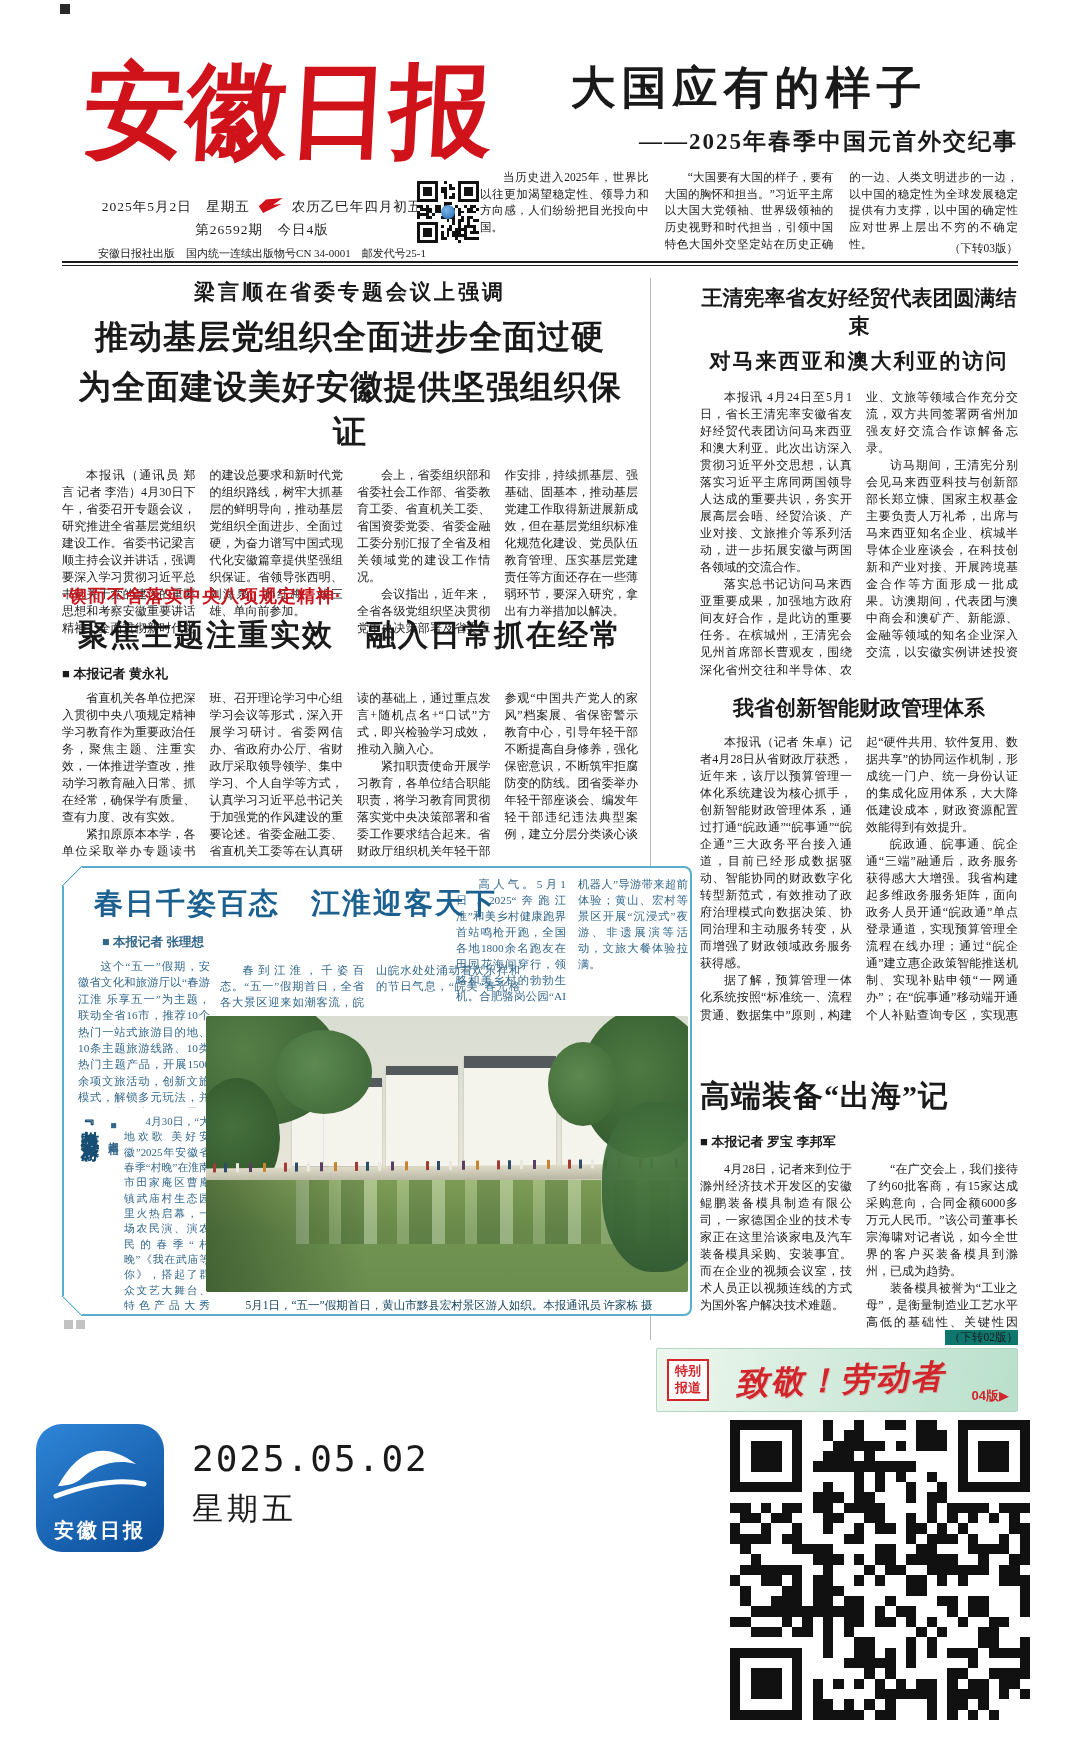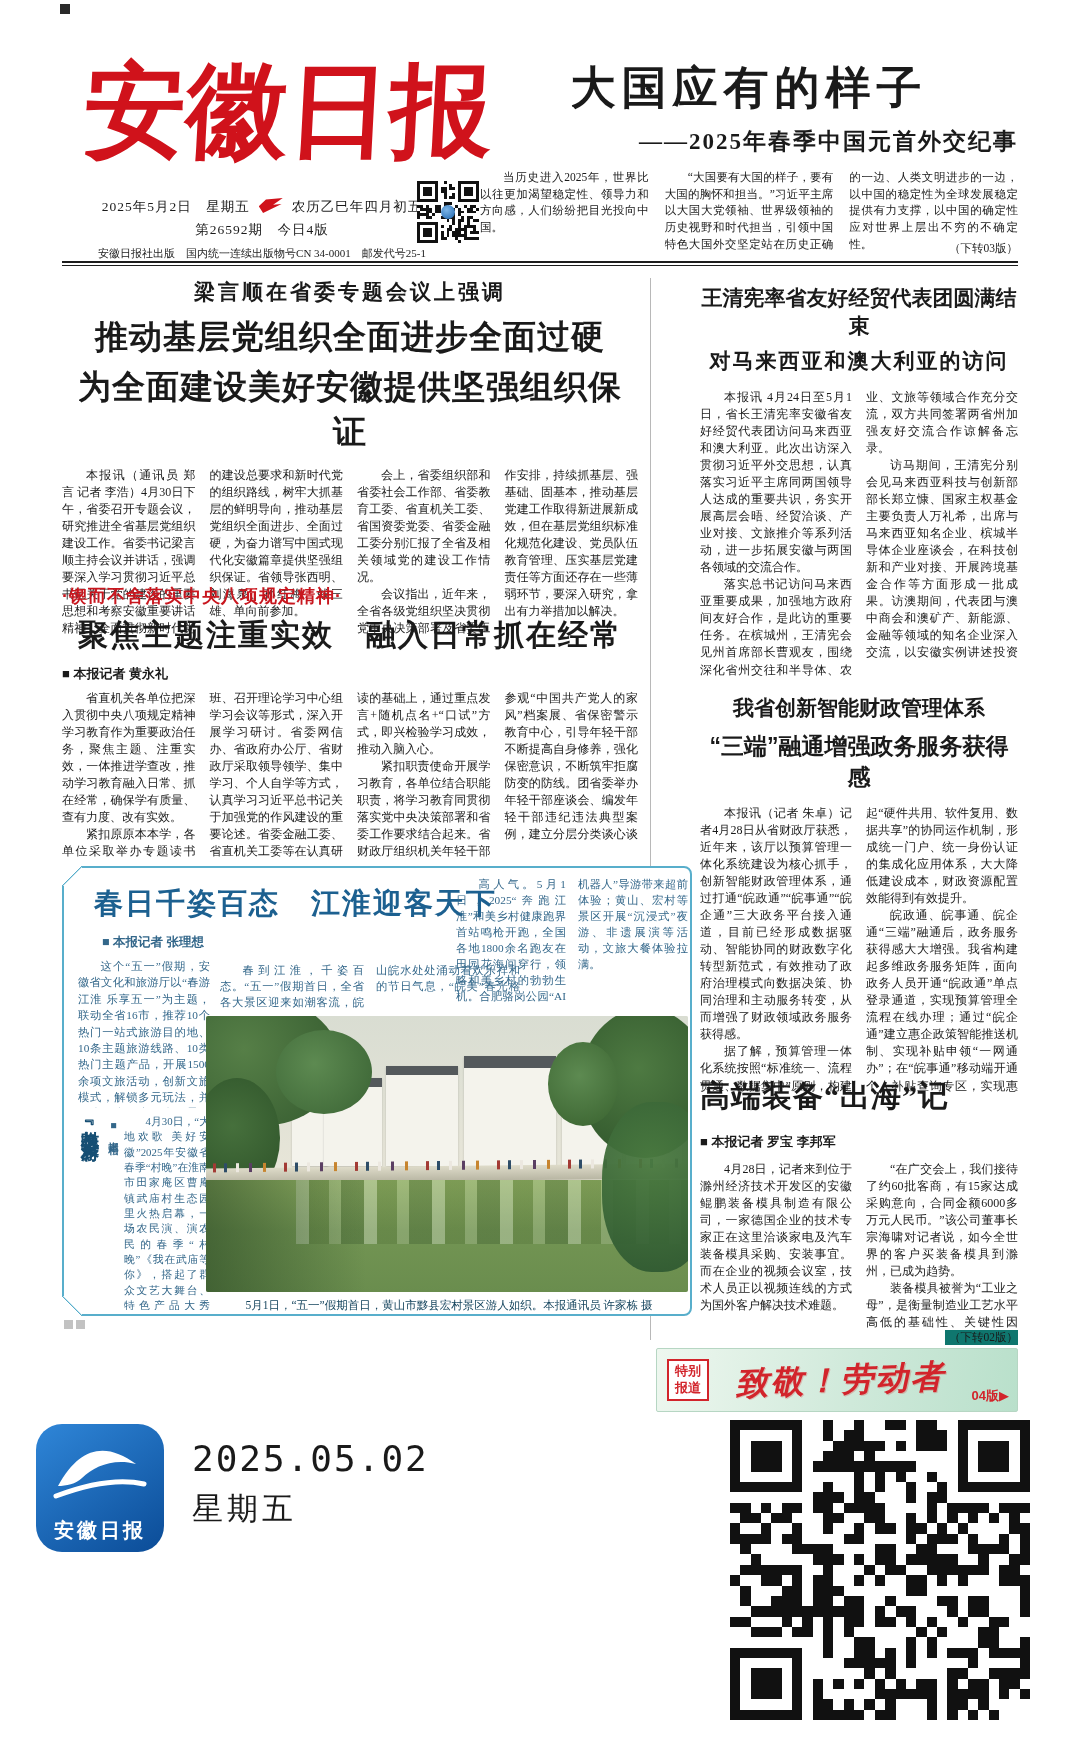--- a/index.html
+++ b/index.html
@@ -391,21 +391,20 @@
     <div class="vt2">对马来西亚和澳大利亚的访问</div>
     <div class="body-cols jtext">
         <p>本报讯 4月24日至5月1日，省长王清宪率安徽省友好经贸代表团访问马来西亚和澳大利亚。此次出访深入贯彻习近平外交思想，认真落实习近平主席同两国领导人达成的重要共识，务实开展高层会晤、经贸洽谈、产业对接、文旅推介等系列活动，进一步拓展安徽与两国各领域的交流合作。</p>
         <p>落实总书记访问马来西亚重要成果，加强地方政府间友好合作，是此访的重要任务。在槟城州，王清宪会见州首席部长曹观友，围绕深化省州交往和半导体、农业、文旅等领域合作充分交流，双方共同签署两省州加强友好交流合作谅解备忘录。</p>
         <p>访马期间，王清宪分别会见马来西亚科技与创新部部长郑立慷、国家主权基金主要负责人万礼希，出席与马来西亚知名企业、槟城半导体企业座谈会，在科技创新和产业对接、开展跨境基金合作等方面形成一批成果。访澳期间，代表团与澳中商会和澳矿产、新能源、金融等领域的知名企业深入交流，以安徽实例讲述投资中国就是投资未来的故事，现场达成一批合作意向。</p>
       </div>
   </aside>
 
   <aside class="abs fiscal">
     <div class="f-kicker">我省创新智能财政管理体系</div>
-    <div class="f-title">“三端”融通增强政务服务获得感</div>
     <div class="body-cols jtext">
         <p>本报讯（记者 朱卓）记者4月28日从省财政厅获悉，近年来，该厅以预算管理一体化系统建设为核心抓手，创新智能财政管理体系，通过打通“皖政通”“皖事通”“皖企通”三大政务平台接入通道，目前已经形成数据驱动、智能协同的财政数字化转型新范式，有效推动了政府治理模式向数据决策、协同治理和主动服务转变，从而增强了财政领域政务服务获得感。</p>
         <p>据了解，预算管理一体化系统按照“标准统一、流程贯通、数据集中”原则，构建起“硬件共用、软件复用、数据共享”的协同运作机制，形成统一门户、统一身份认证的集成化应用体系，大大降低建设成本，财政资源配置效能得到有效提升。</p>
         <p>皖政通、皖事通、皖企通“三端”融通后，政务服务获得感大大增强。我省构建起多维政务服务矩阵，面向政务人员开通“皖政通”单点登录通道，实现预算管理全流程在线办理；通过“皖企通”建立惠企政策智能推送机制、实现补贴申领“一网通办”；在“皖事通”移动端开通个人补贴查询专区，实现惠民政策线上直达，为经营主体和群众提供无差别、全覆盖、高质量的财政政务服务。</p>
       </div>
   </aside>
 
   <aside class="abs equip">
     <div class="e-title">高端装备“出海”记</div>
     <div class="e-byline sans">■ 本报记者 罗宝 李邦军</div>

